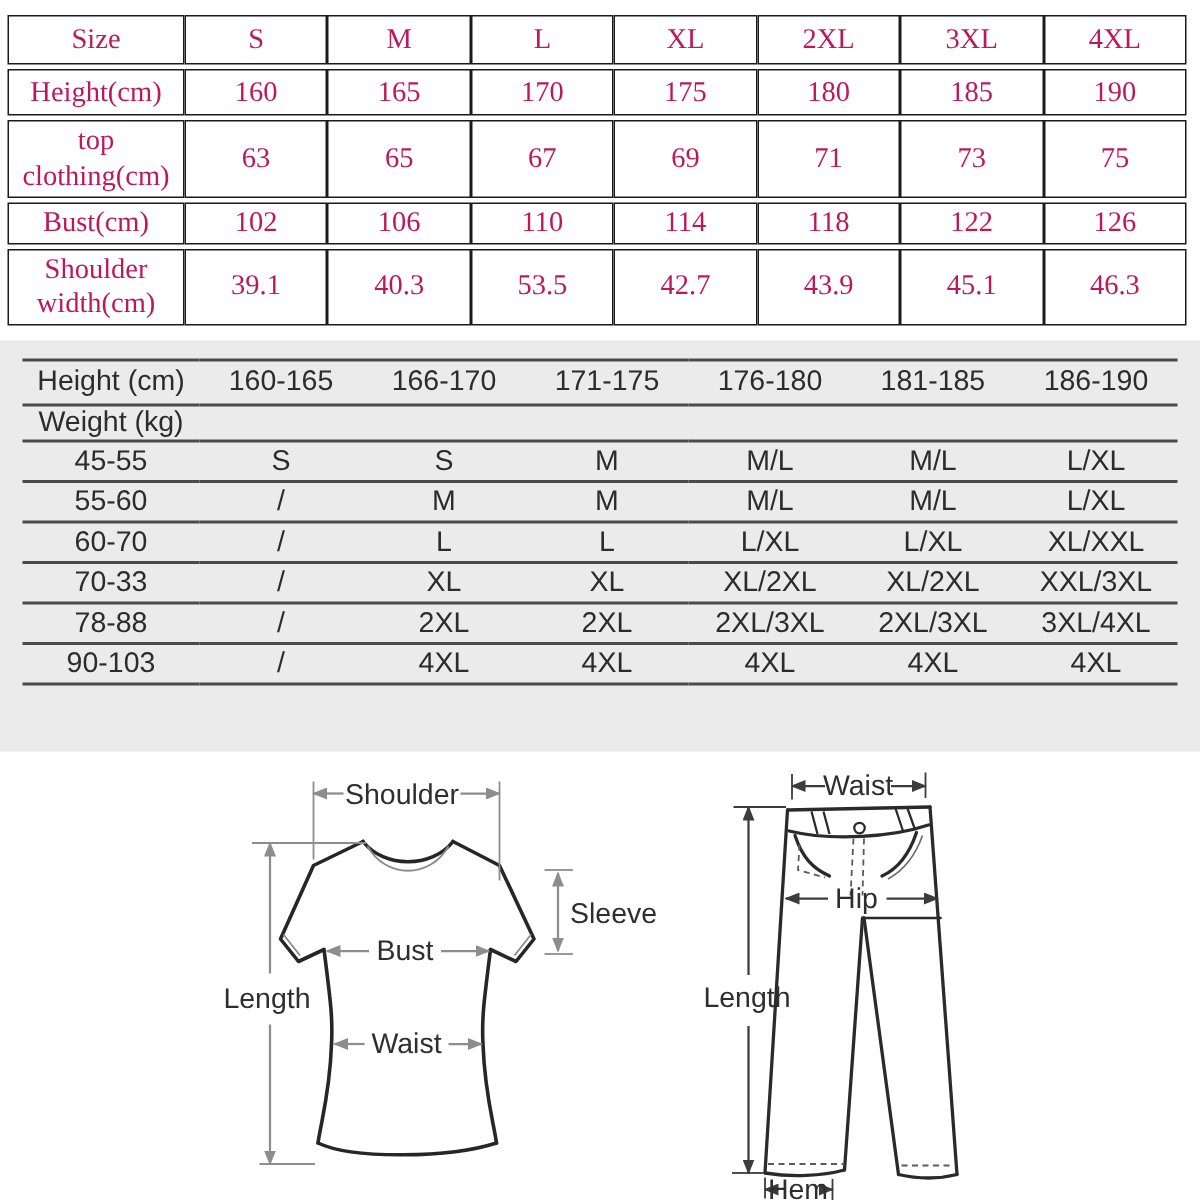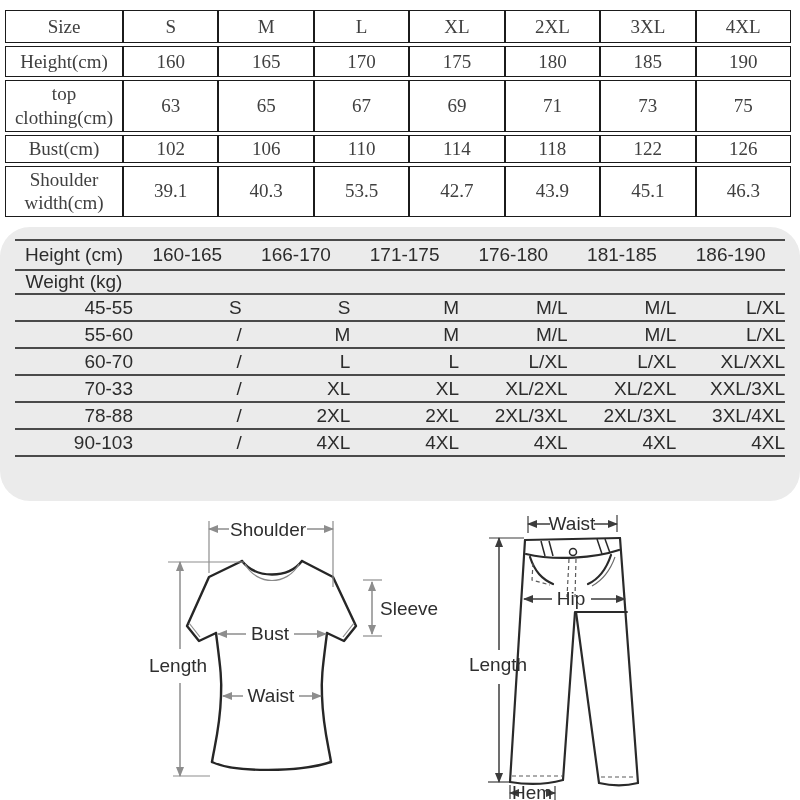--- a/index.html
+++ b/index.html
@@ -5,46 +5,46 @@
   html,body{margin:0;padding:0;}
   body{
     width:800px;height:800px;position:relative;background:#ffffff;
     font-family:"Liberation Sans",sans-serif;overflow:hidden;
   }
 
   
   #size-table-wrap{position:absolute;left:5px;top:7px;width:786px;}
   table.size{
     width:100%;table-layout:fixed;border-collapse:separate;border-spacing:0 3px;
-    font-family:"Liberation Serif",serif;font-size:19px;color:#404040;
+    font-family:"Liberation Serif",serif;font-size:19px;color:#be185d;
   }
   table.size td{
     border:1.5px solid #1b1b1b;text-align:center;vertical-align:middle;
     padding:1px 2px;line-height:1.25;background:#fff;
   }
   tr.r-head td{height:29px;}
   tr.r-height td{height:27px;}
   tr.r-top td{height:45px;}
   tr.r-bust td{height:24px;}
   tr.r-shoulder td{height:43px;}
 
   
-  #fit-band{position:absolute;left:0;top:227px;width:800px;height:274px;background:#ebebeb;border-radius:30px;}
+  #fit-band{position:absolute;left:0;top:227px;width:800px;height:274px;background:#ebebeb;}
   table.fit{
     position:absolute;left:15px;top:12px;width:770px;table-layout:fixed;
     border-collapse:collapse;font-size:19px;color:#2c2c2c;
     border-top:2px solid #4a4a4a;
   }
   table.fit td{
     text-align:center;vertical-align:middle;padding:0;
     border-bottom:2px solid #4a4a4a;
   }
   table.fit tr.f-head td{height:28px;}
   table.fit tr.f-weight td{height:18px;}
-  table.fit tr.f-data td{height:25px;text-align:right;}
+  table.fit tr.f-data td{height:25px;}
 
   
   #shirt-svg{position:absolute;left:130px;top:500px;}
   #pants-svg{position:absolute;left:460px;top:500px;}
   svg text{font-family:"Liberation Sans",sans-serif;font-size:19px;fill:#2e2e2e;}
 </style>
 </head>
 <body>
 
 <div id="size-table-wrap">

